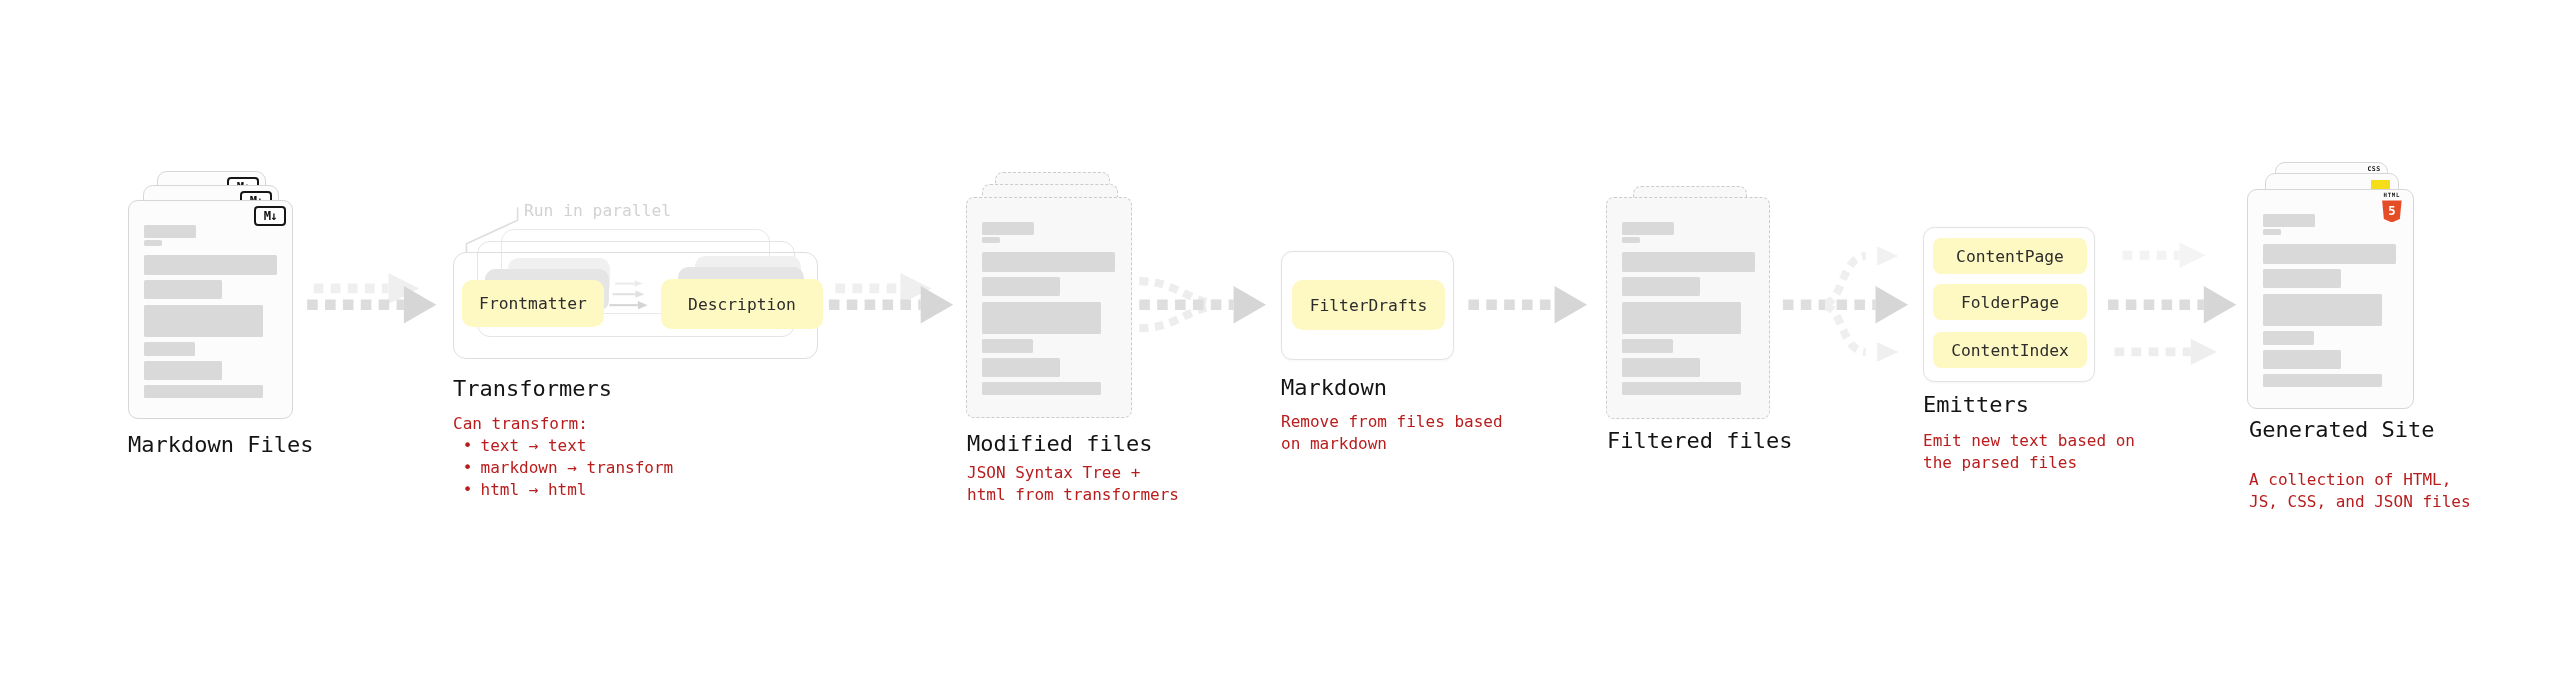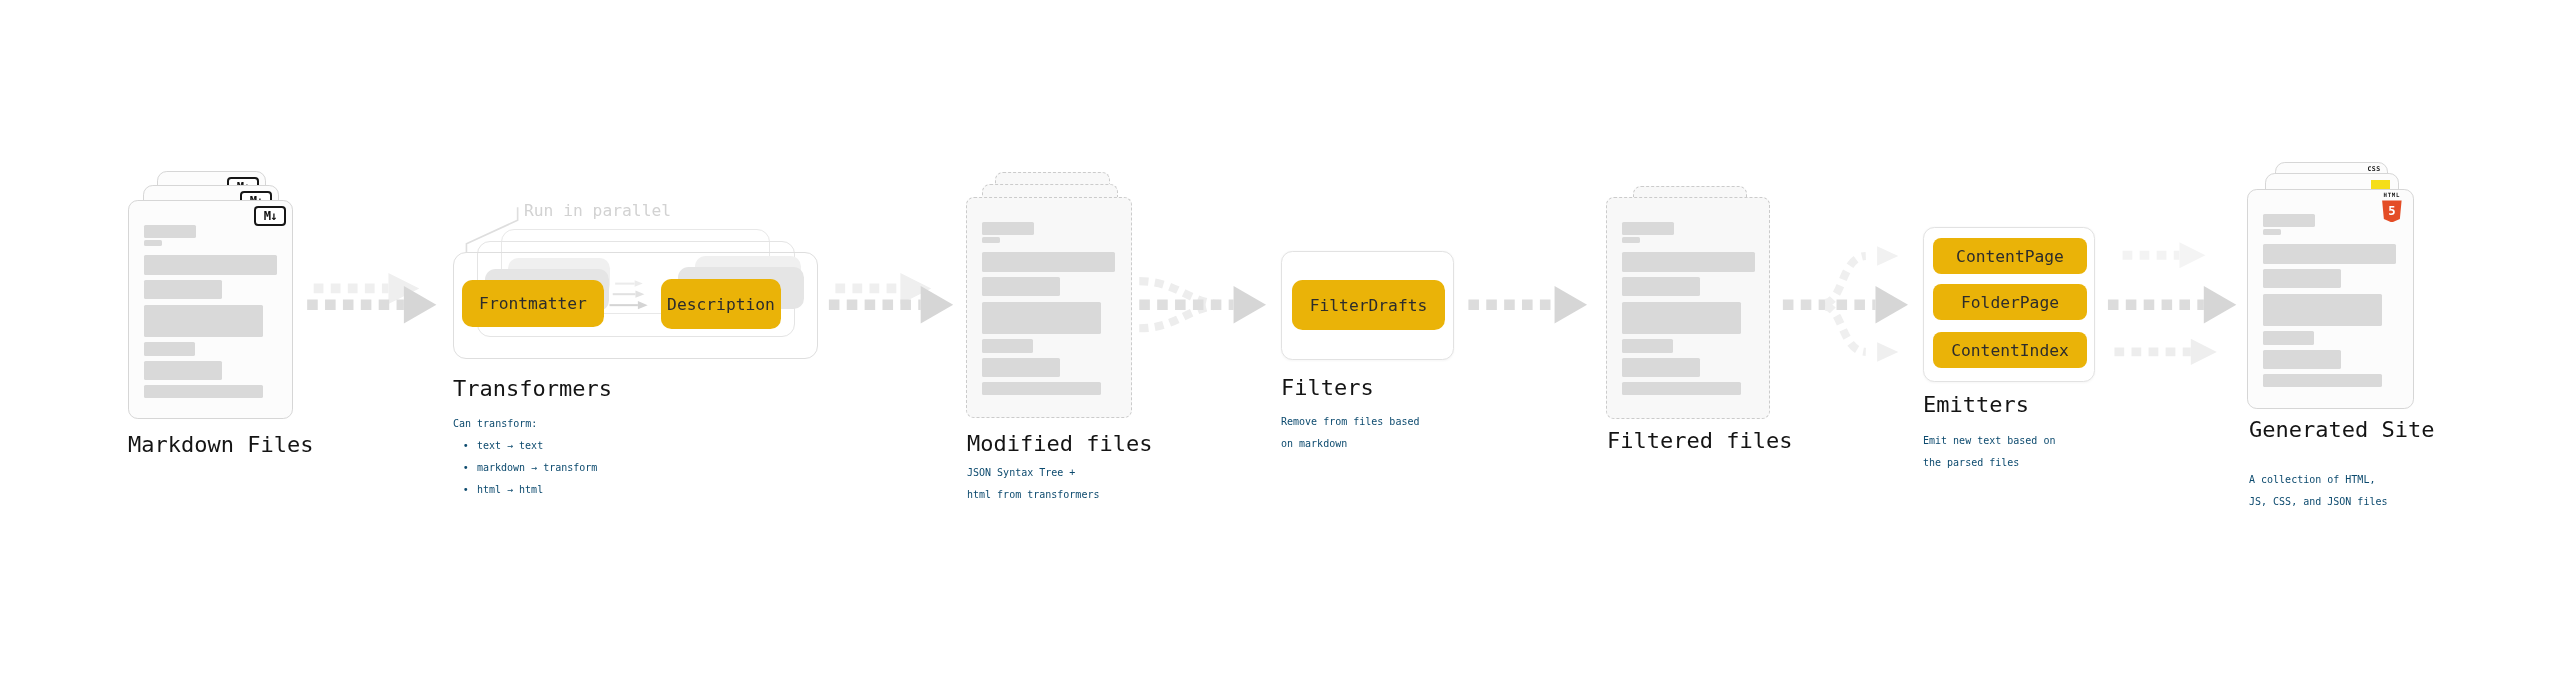--- a/index.html
+++ b/index.html
@@ -36,29 +36,29 @@
   .h5 .shield { margin-top:0.8px; width:19.5px; height:22px; background:#e44d26;
                 clip-path:polygon(0 0,100% 0,91% 84%,50% 100%,9% 84%);
                 display:flex; align-items:center; justify-content:center;
                 color:#ffffff; font-weight:bold; font-size:12.2px; }
 
   
   .panel { position:absolute; background:#ffffff; border:1.6px solid #e2e2e2; border-radius:11.4px;
            box-sizing:border-box; box-shadow:0 0.8px 2.4px rgba(0,0,0,0.04); }
   .obox  { position:absolute; border:1.6px solid #e4e4e4; border-radius:13px; box-sizing:border-box; }
   .obox.front { border-color:#dedede; }
-  .pill { position:absolute; background:#eab308; border-radius:10.6px; box-sizing:border-box;
+  .pill { position:absolute; background:#fef9c3; border-radius:10.6px; box-sizing:border-box;
           display:flex; align-items:center; justify-content:center;
           font-size:16.3px; color:#2c2c2c; white-space:nowrap; }
   .pill.g1 { background:#e5e5e5; }
   .pill.g2 { background:#f0f0f0; }
 
   
   .sec-title { position:absolute; font-size:22px; line-height:26px; color:#141414; white-space:nowrap; }
-  .sec-sub   { position:absolute; font-size:10px; line-height:22px; color:#0c4a6e; white-space:nowrap; }
+  .sec-sub   { position:absolute; font-size:16px; line-height:22px; color:#b91c1c; white-space:nowrap; }
   .bullet-row { display:flex; gap:8.1px; padding-left:9.8px; }
   .parallel-note { position:absolute; left:524px; top:202px; font-size:16.3px; line-height:18px;
                    color:#d2d2d2; white-space:nowrap; }
 </style>
 </head>
 <body>
 
 <div class="canvas">
 
   <svg class="arrows" viewBox="0 0 3170 838">
@@ -153,21 +153,21 @@
     <div class="obox" style="left:501px;top:229px;width:269px;height:85px;border-color:#e8e8e8"></div>
     <div class="obox" style="left:477px;top:241px;width:318px;height:96px"></div>
     <div class="obox front" style="left:453px;top:252px;width:365px;height:107px"></div>
 
     <div class="pill g2" style="left:508px;top:258px;width:102px;height:37px"></div>
     <div class="pill g1" style="left:485px;top:269px;width:124px;height:42px"></div>
     <div class="pill" style="left:462px;top:280px;width:142px;height:47px">Frontmatter</div>
 
     <div class="pill g2" style="left:695px;top:256px;width:106px;height:37px"></div>
     <div class="pill g1" style="left:678px;top:267px;width:126px;height:42px"></div>
-    <div class="pill" style="left:661px;top:279px;width:120px;height:50px">Description</div>
+    <div class="pill" style="left:661px;top:279px;width:162px;height:50px">Description</div>
 
     <div class="sec-title" style="left:453px;top:376px">Transformers</div>
     <div class="sec-sub" style="left:453px;top:413px">
       <div>Can transform:</div>
       <div class="bullet-row">
         <span>•</span>
         <span>text → text</span>
       </div>
       <div class="bullet-row">
         <span>•</span>
@@ -198,21 +198,21 @@
     <div class="sec-title" style="left:967px;top:431px">Modified files</div>
     <div class="sec-sub" style="left:967px;top:462px">
       <div>JSON Syntax Tree +</div>
       <div>html from transformers</div>
     </div>
   </div>
 
   <div>
     <div class="panel" style="left:1281px;top:251px;width:173px;height:109px"></div>
     <div class="pill" style="left:1292px;top:280px;width:153px;height:50px">FilterDrafts</div>
-    <div class="sec-title" style="left:1281px;top:375px">Filters</div>
+    <div class="sec-title" style="left:1281px;top:375px">Markdown</div>
     <div class="sec-sub" style="left:1281px;top:411px">
       <div>Remove from files based</div>
       <div>on markdown</div>
     </div>
   </div>
 
   <div>
     <div class="card dashed" style="left:1633px;top:186px;width:114px;height:57px"></div>
     <div class="card dashed" style="left:1606px;top:197px;width:164px;height:222px">
       <div class="bars">

